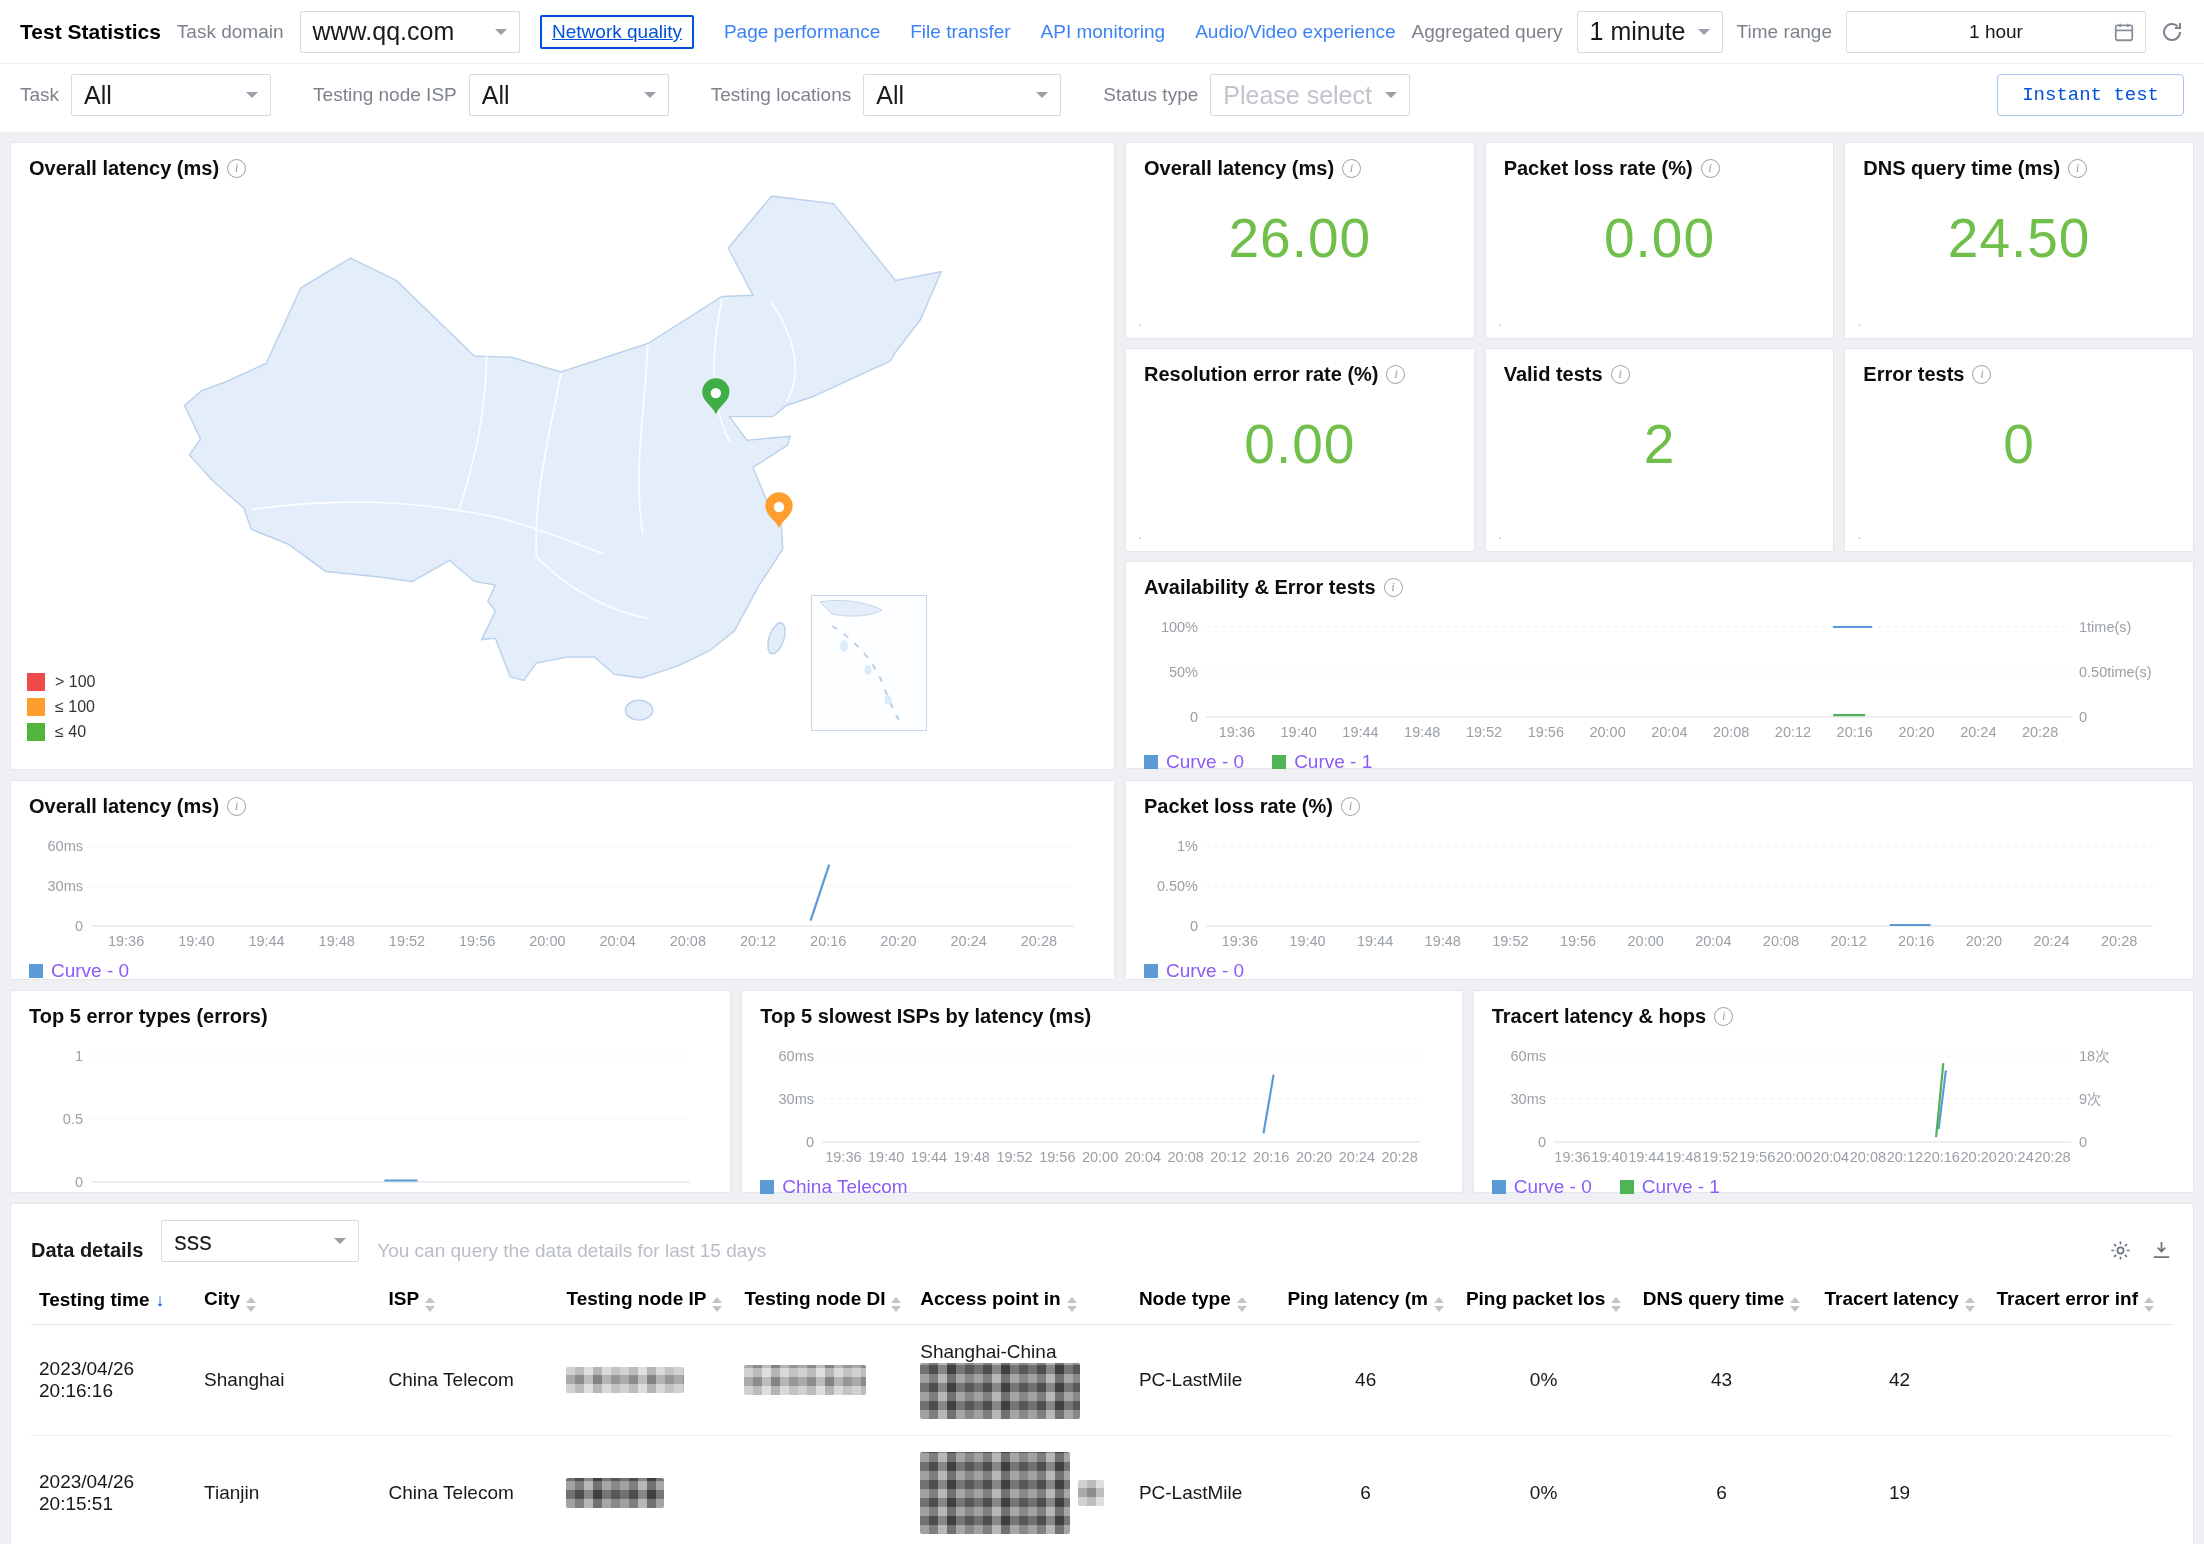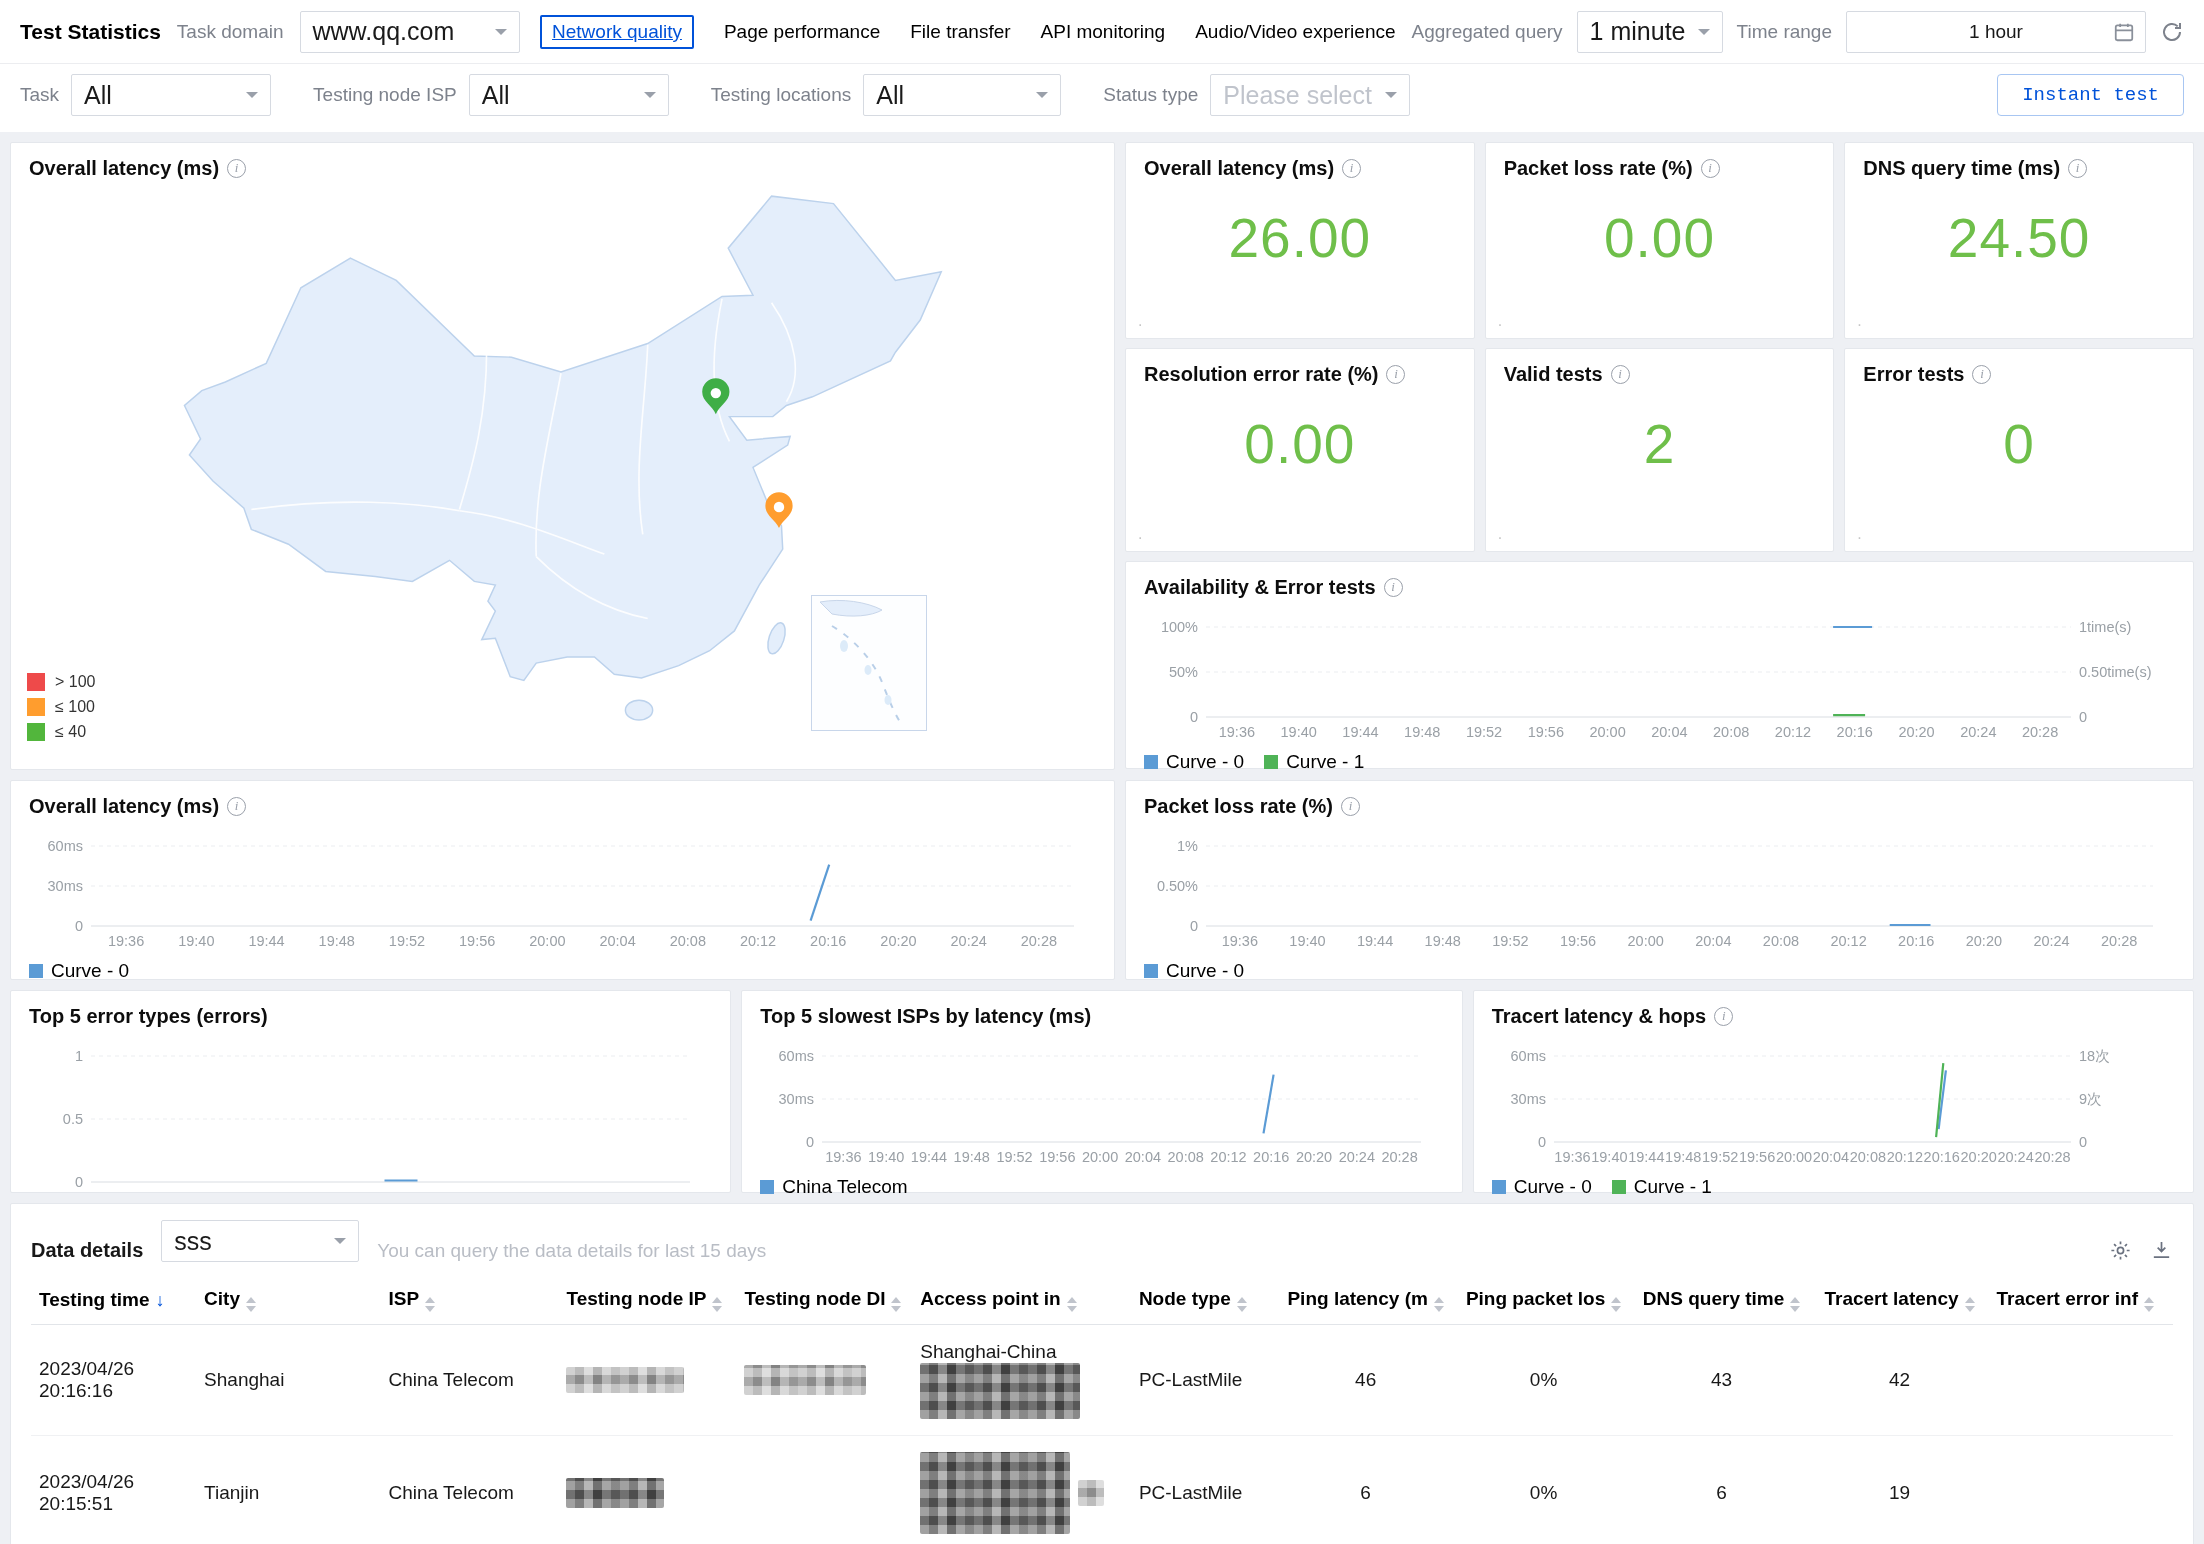--- a/index.html
+++ b/index.html
@@ -11,21 +11,21 @@
 .topbar{display:flex;align-items:center;height:64px;background:#fff;padding:0 20px;
   border-bottom:1px solid #ecedf0;gap:16px;white-space:nowrap}
 .page-title{font-size:21px;font-weight:bold;color:#000}
 .lbl{font-size:19px;color:#7d828c}
 .select{position:relative;display:inline-flex;align-items:center;height:42px;border:1px solid #d6dae1;
   border-radius:2px;background:#fff;padding:0 36px 0 12px;font-size:25px;color:#1a1a1a;cursor:pointer}
 .select:after{content:"";position:absolute;right:12px;top:50%;margin-top:-3px;
   border:6px solid transparent;border-top-color:#9aa0aa;border-bottom:none}
 .select.placeholder span{color:#c0c4cc}
 .tabs{display:flex;align-items:center;gap:30px;margin-left:4px}
-.tab{font-size:19px;color:#000000;cursor:pointer}
+.tab{font-size:19px;color:#3b82f6;cursor:pointer}
 .tab.active{color:#0052d9;text-decoration:underline;border:2px solid #0052d9;padding:4px 10px;border-radius:2px}
 .topbar-right{margin-left:auto;display:flex;align-items:center;gap:14px}
 .input{display:inline-flex;align-items:center;height:42px;border:1px solid #d6dae1;border-radius:2px;
   background:#fff;padding:0 12px;font-size:19px;gap:10px}
 .timerange{width:300px;justify-content:center;position:relative}
 .timerange .cal{position:absolute;right:10px}
 .iconbtn{display:inline-flex;align-items:center;justify-content:center;cursor:pointer}
 
 
 .filterbar{display:flex;align-items:center;background:#fff;padding:10px 20px 16px;gap:12px;white-space:nowrap}
@@ -52,21 +52,21 @@
 .ml-item i{width:18px;height:18px;margin-right:10px;display:inline-block}
 
 
 .rightA{flex:1;display:grid;grid-template-columns:1fr 1fr 1fr;grid-template-rows:197px 204px 208px;gap:9px 10px}
 .metric-value{font-size:55px;color:#6fbf4a;text-align:center;margin-top:20px;letter-spacing:1px}
 .corner-mark{position:absolute;left:12px;bottom:8px;color:#c6c6c6;font-size:16px}
 .availability{grid-column:1/4}
 
 
 .chart-box{margin:12px 16px 0;height:128px}
-.chart-legend{display:flex;gap:20px;padding:6px 18px 0;font-size:19px;color:#000000;align-items:center}
+.chart-legend{display:flex;gap:28px;padding:6px 18px 0;font-size:19px;color:#8b5cf6;align-items:center}
 .lg-item{display:inline-flex;align-items:center;cursor:pointer}
 .lg-item i{display:inline-block;width:14px;height:14px;margin-right:8px}
 .rowB .card{height:200px}
 .rowB .left{width:1105px;flex:none}
 .rowB .chart-box{height:118px}
 .rowC .card{flex:1;height:203px}
 .rowC .chart-box{height:124px}
 .rowC .card.no-legend .chart-box{height:148px}
 
 

